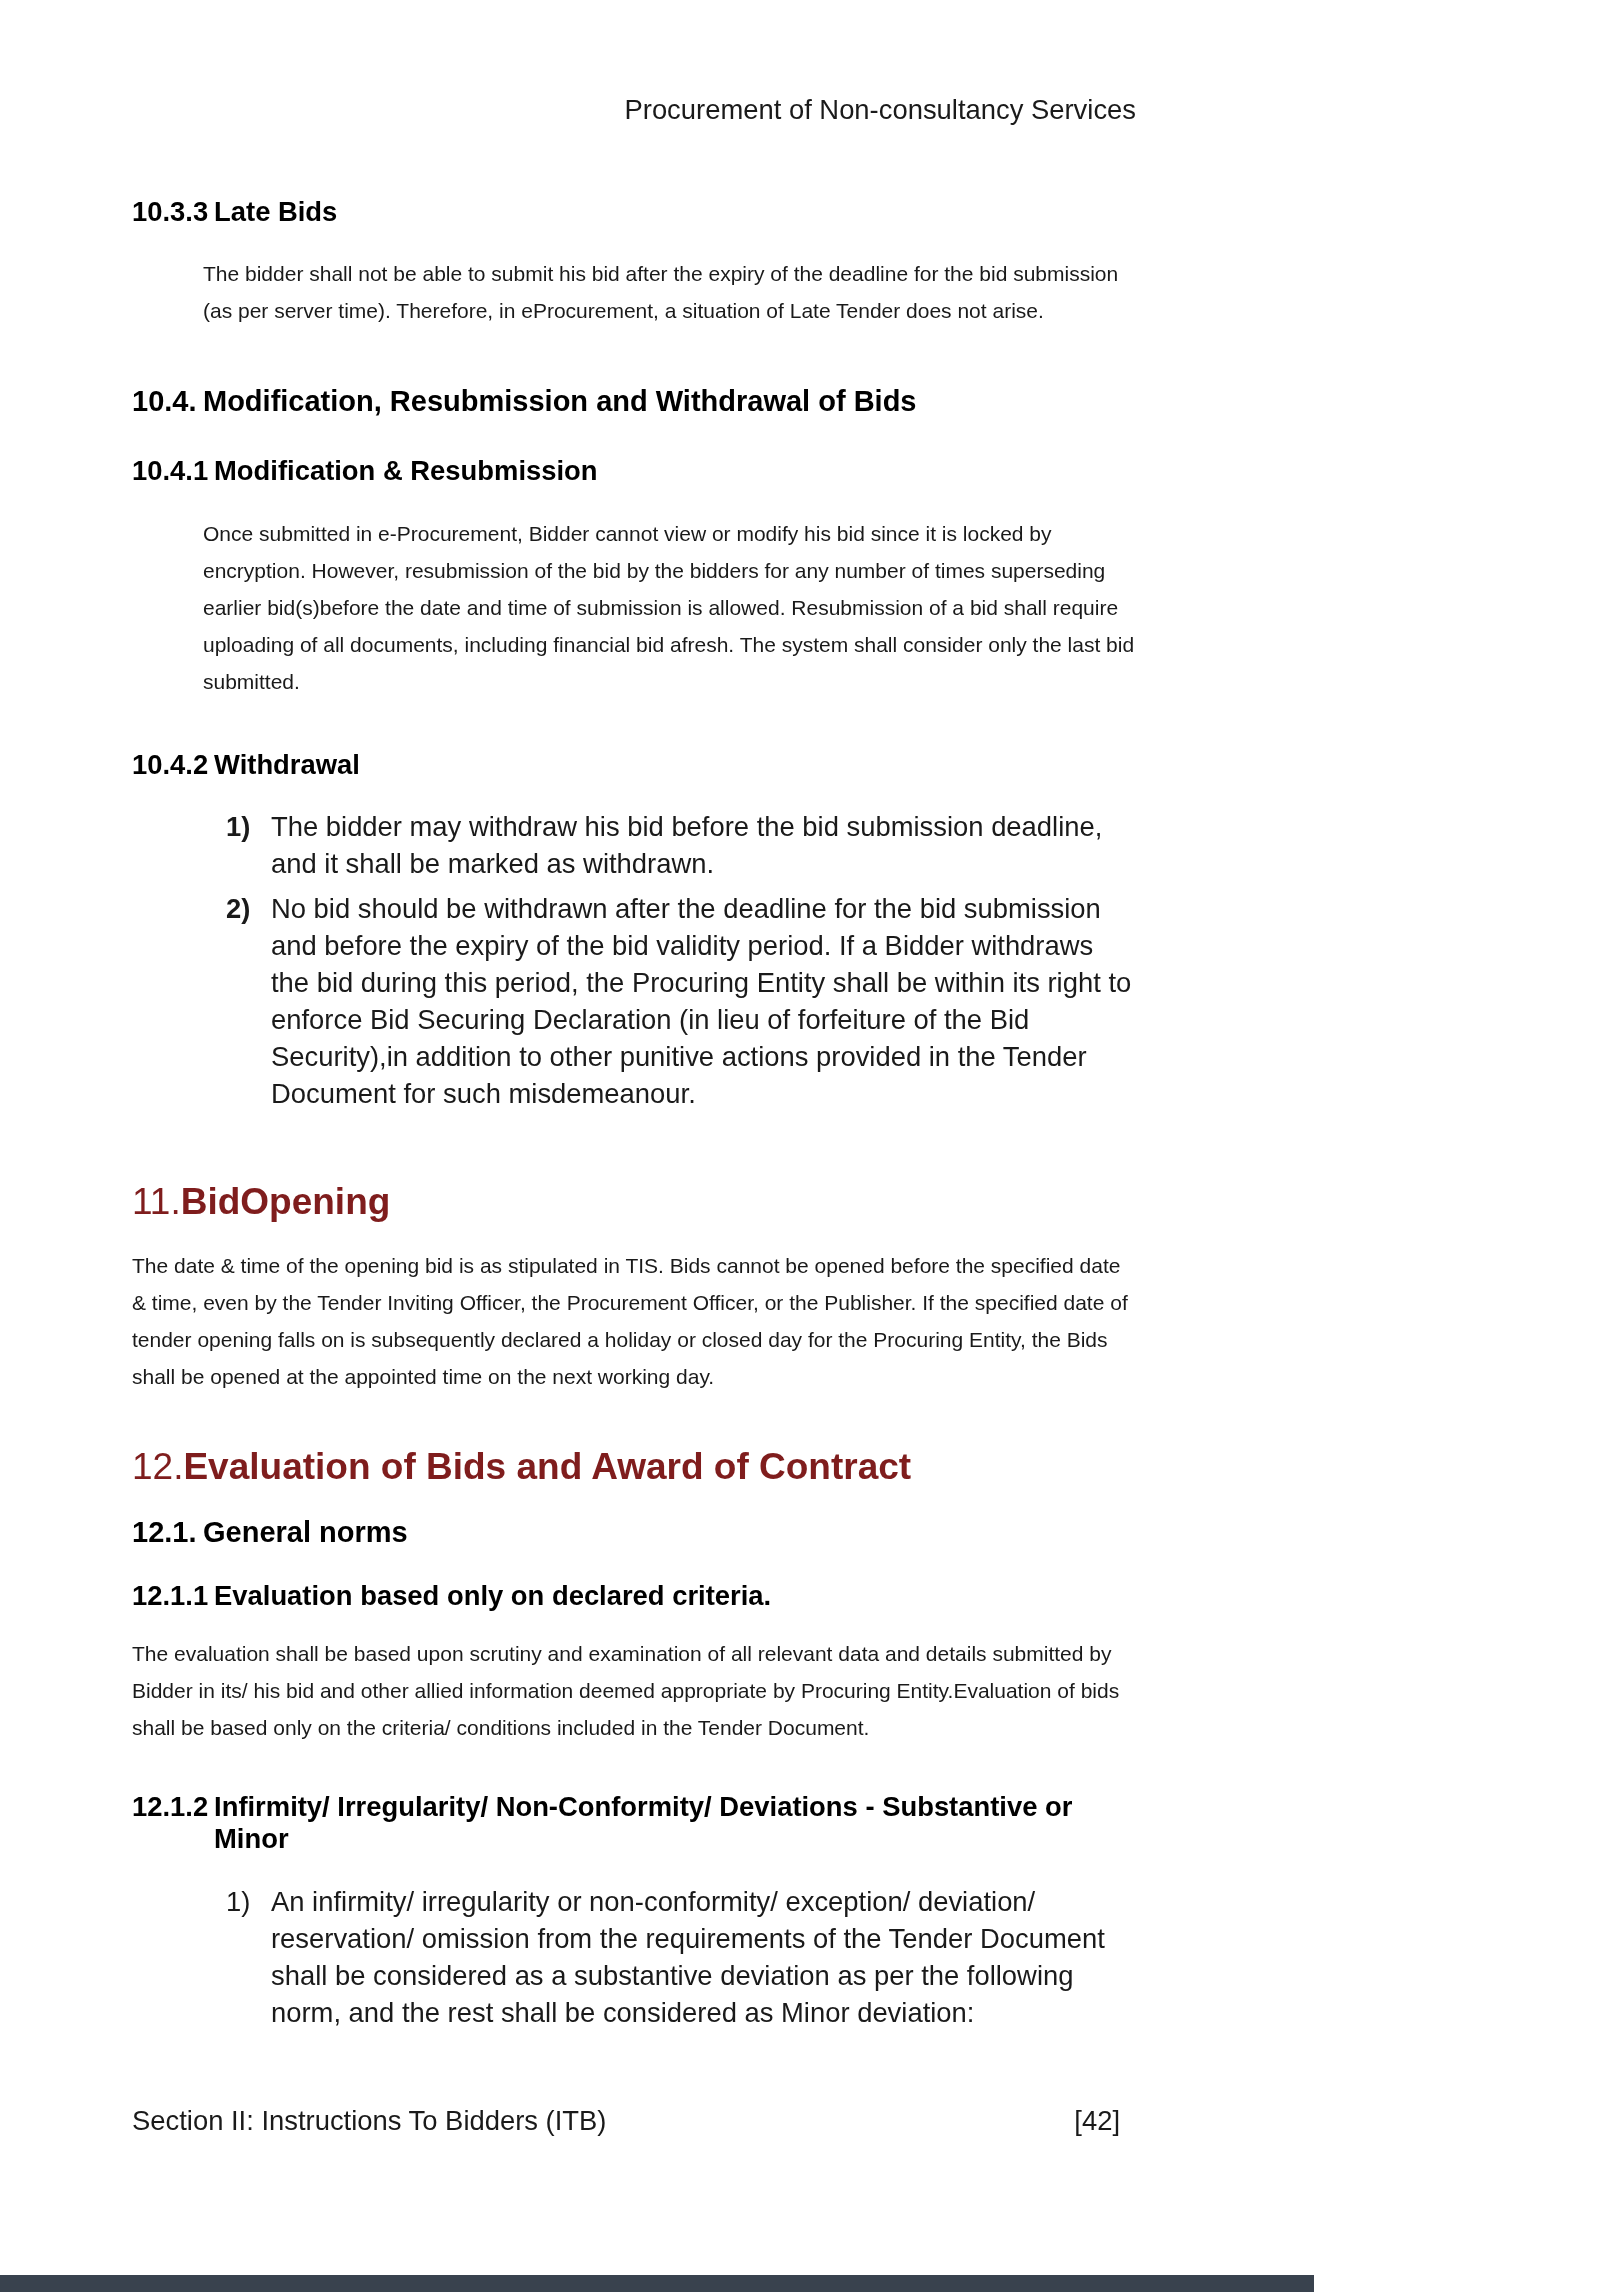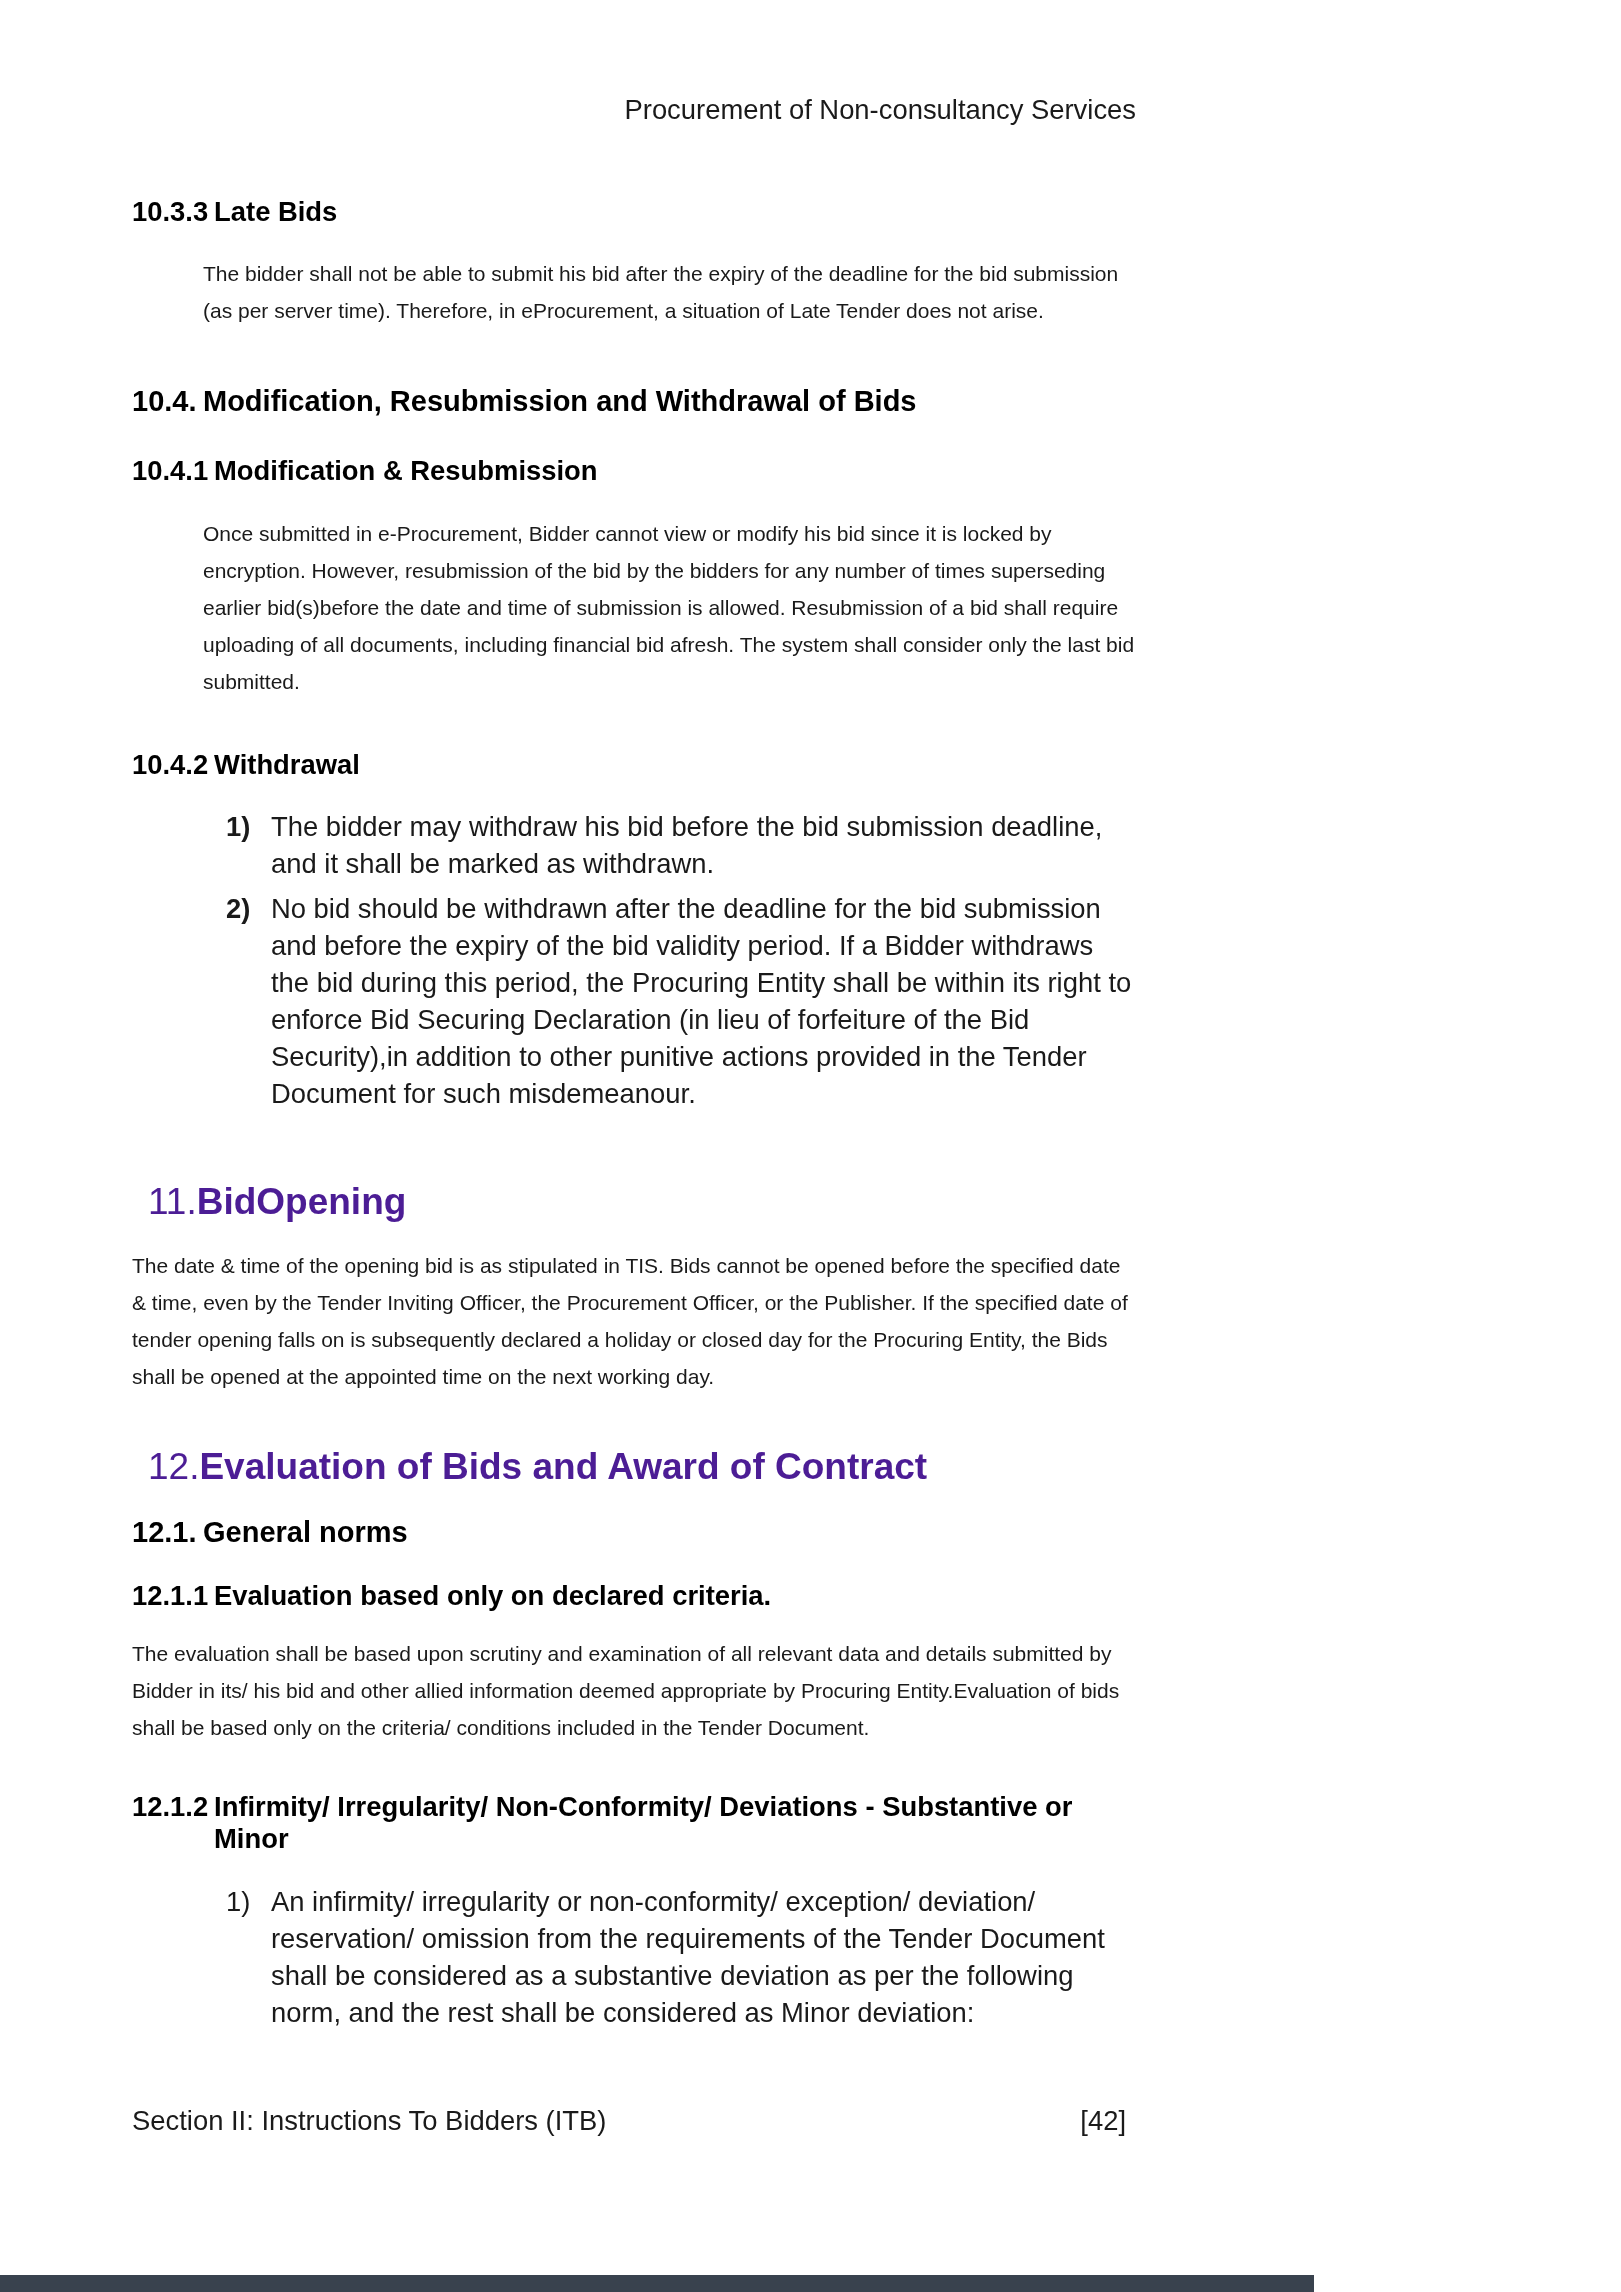--- a/index.html
+++ b/index.html
@@ -21,24 +21,24 @@
   }
   .doc-header {
     text-align: right;
     font-size: 27.4px;
     line-height: 31px;
     color: #1a1a1a;
   }
   .doc-body { margin: 0; }
 
   .h1 {
-    margin: 16px;
+    margin: 0;
     font-size: 37px;
     line-height: 45px;
-    color: #4c1d95;
+    color: #7f1d1d;
     font-weight: 400;
   }
   .h1 .h1num { font-weight: 400; }
   .h1 .h1txt { font-weight: 700; }
 
   .h2 {
     margin: 0;
     display: flex;
     font-size: 29px;
     line-height: 34px;
@@ -87,21 +87,21 @@
   .mt-h1 { margin-top: 67px; }
   .mt-h1-second { margin-top: 49px; }
   .mt-h2-tight { margin-top: 25.5px; }
   .mt-h3-tight { margin-top: 31px; }
   .mt-para-wide { margin-top: 23.5px; }
   .mt-h3-last { margin-top: 45px; }
 
   .doc-footer {
     position: absolute;
     left: 132px;
-    right: 188px;
+    right: 194px;
     bottom: 157px;
     display: flex;
     justify-content: space-between;
     font-size: 27.4px;
     line-height: 31px;
     color: #1a1a1a;
   }
   .bottom-bar {
     position: absolute;
     left: 0;

